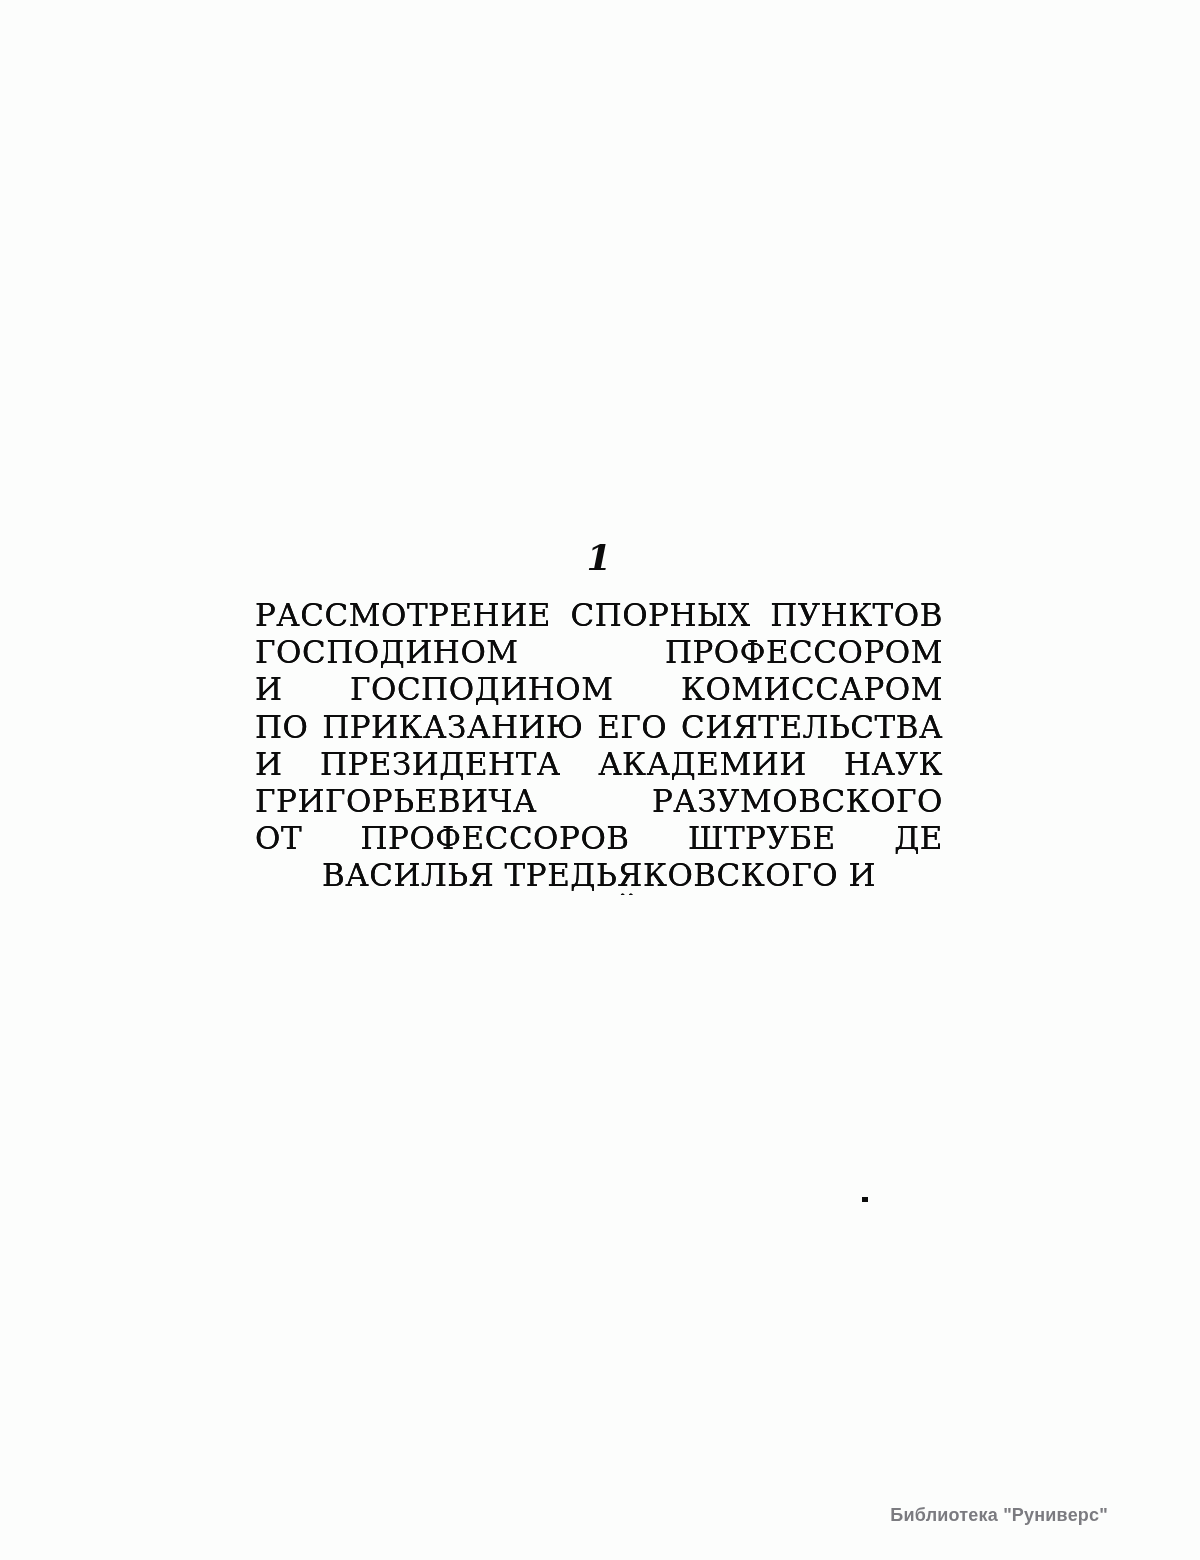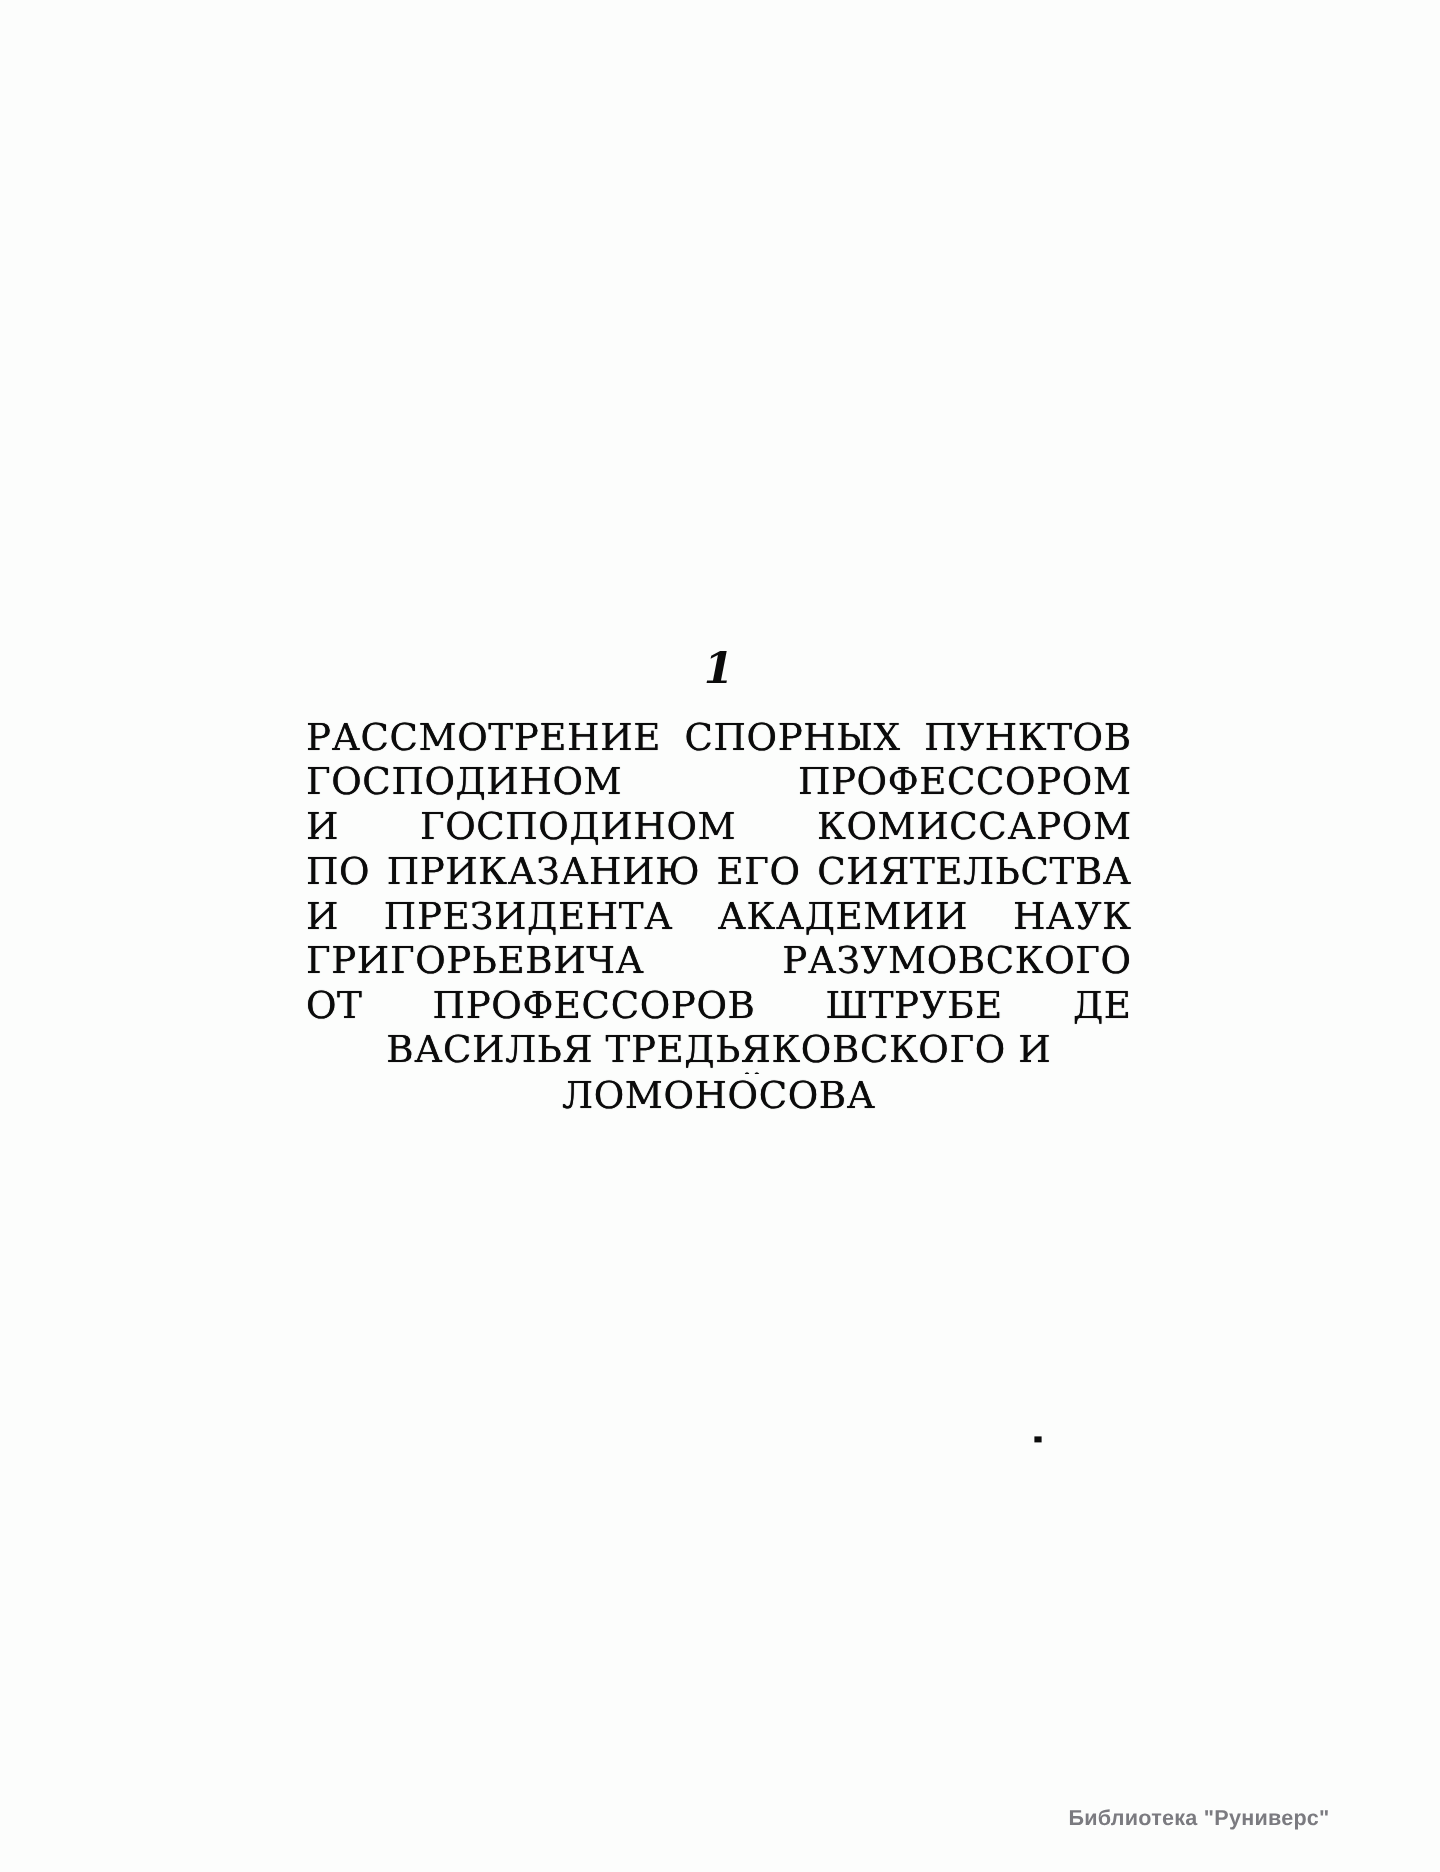--- a/index.html
+++ b/index.html
@@ -78,20 +78,19 @@
 
   <div class="title-block">
     <div class="line justify">РАССМОТРЕНИЕ СПОРНЫХ ПУНКТОВ МЕЖДУ</div>
     <div class="line justify">ГОСПОДИНОМ ПРОФЕССОРОМ МИЛЛЕРОМ</div>
     <div class="line justify">И ГОСПОДИНОМ КОМИССАРОМ КРЕКШИНЫМ,</div>
     <div class="line justify">ПО ПРИКАЗАНИЮ ЕГО СИЯТЕЛЬСТВА ГРАФА</div>
     <div class="line justify">И ПРЕЗИДЕНТА АКАДЕМИИ НАУК КИРИЛЫ</div>
     <div class="line justify">ГРИГОРЬЕВИЧА РАЗУМОВСКОГО УЧИНЕННОЕ</div>
     <div class="line justify">ОТ ПРОФЕССОРОВ ШТРУБЕ ДЕ ПИРМОН,</div>
     <div class="line center">ВАСИЛЬЯ ТРЕДЬЯКОВСКОГО И МИХАЙЛА</div>
-    <div class="line center">ЛОМОНОСОВА</div>
   </div>
 
   <div class="speck"></div>
 
   <div class="watermark">Библиотека "Руниверс"</div>
 
 </div>
 
 </body></html>

